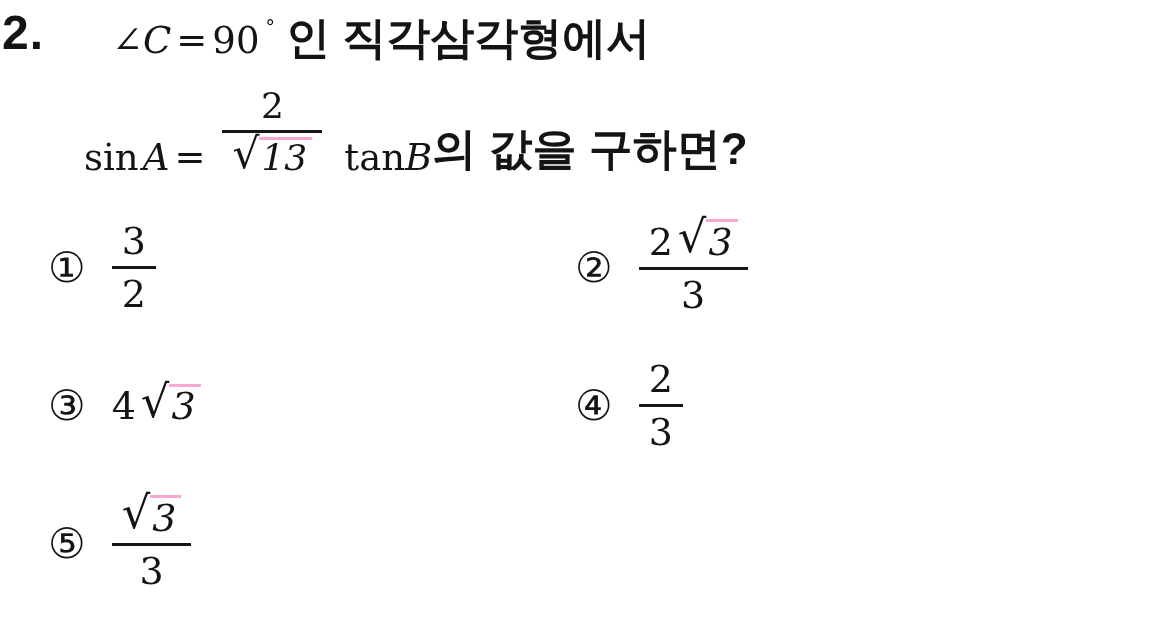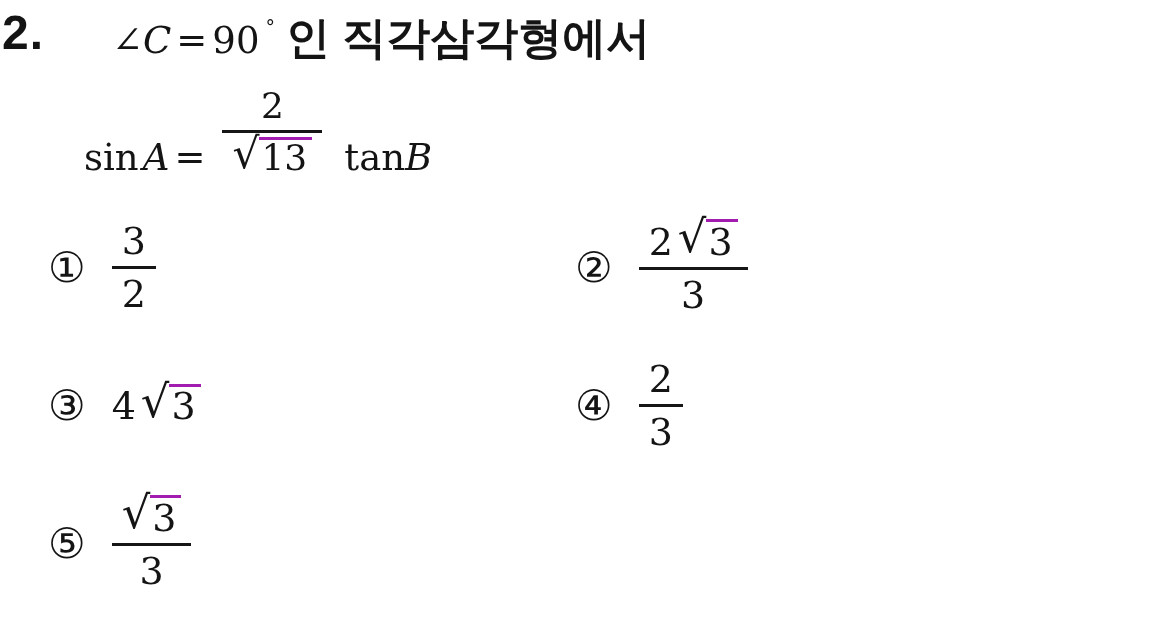--- a/index.html
+++ b/index.html
@@ -44,21 +44,21 @@
 
   
   .frac { display: inline-block; text-align: center; font-size: 36px; }
   .frac .num { display: block; padding: 0 10px 3px; line-height: 1.12; }
   .frac .den { display: block; border-top: 3px solid #161616; padding: 4px 10px 0; line-height: 1.12; }
   .line2 .frac { margin: 0 6px 0 12px; }
 
   
   .sqrt { display: inline-flex; align-items: flex-start; white-space: nowrap; }
   .sqrt .sign { font-size: 1.18em; line-height: 0.92; position: relative; top: -0.07em; }
-  .sqrt .rad  { line-height: 1.0; border-top: 3px solid #a21caf; padding: 0.02em 5px 0 2px; }
+  .sqrt .rad  { line-height: 1.0; border-top: 3px solid #f9a8d4; padding: 0.02em 5px 0 2px; font-style: italic; }
 
   
   .choices {
     margin-top: 40px;
     padding-left: 48px;
     display: grid;
     grid-template-columns: 527px auto;
     row-gap: 42px;
     justify-content: start;
     align-items: center;
@@ -99,20 +99,21 @@
       <span class="num">2</span>
       <span class="den">
         <span class="sqrt">
           <span class="sign">√</span>
           <span class="rad">13</span>
         </span>
       </span>
     </span>
     <span class="m gap-m">tan</span>
     <span class="m it">B</span>
+    <span class="kr">의 값을 구하면?</span>
   </div>
 
   <div class="choices">
 
     <div class="choice">
       <span class="marker">①</span>
       <span class="frac">
         <span class="num">3</span>
         <span class="den">2</span>
       </span>

